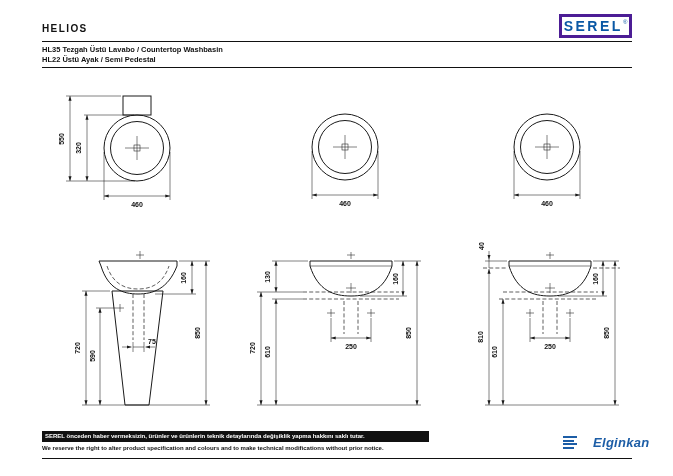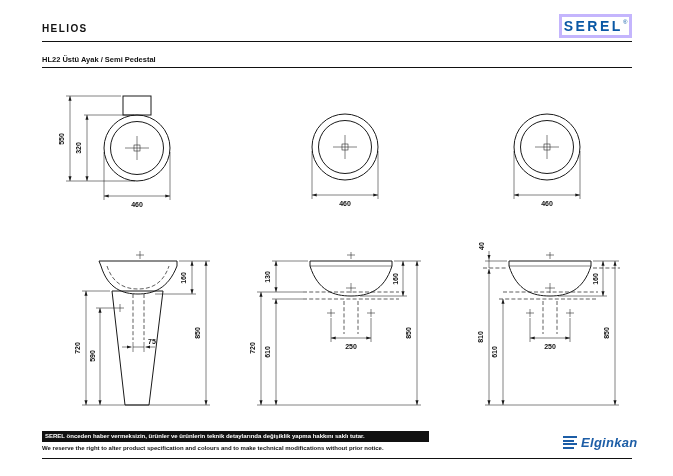--- a/index.html
+++ b/index.html
@@ -7,21 +7,21 @@
   .page {
     position:relative; width:673px; height:476px; background:#fff;
     font-family:"Liberation Sans", sans-serif; color:#111; overflow:hidden;
   }
   .product-title {
     position:absolute; left:42px; top:23px;
     font-size:10px; font-weight:bold; letter-spacing:1.4px;
   }
   .brand-box {
     position:absolute; left:559px; top:14px; width:73px; height:24px;
-    border:3px solid #c4b5fd; background:#fff;
+    border:3px solid #4c1d95; background:#fff;
     display:flex; align-items:center; justify-content:center;
   }
   .brand-text { font-size:14px; font-weight:bold; letter-spacing:2.5px; color:#0a58a5; }
   .brand-reg  { font-size:6px; color:#0a58a5; align-self:flex-start; margin-top:2px; }
   .rule { position:absolute; left:42px; width:590px; height:1px; background:#111; }
   .rule-1 { top:41px; } .rule-2 { top:67px; } .rule-3 { top:458px; }
   .subtitle { position:absolute; left:42px; font-size:7.5px; font-weight:bold; }
   .subtitle-1 { top:45px; } .subtitle-2 { top:55px; }
 
   .drawings { position:absolute; left:0; top:0; }
@@ -35,40 +35,41 @@
     position:absolute; left:42px; top:431px; width:387px; height:11px;
     background:#111; color:#fff; font-size:6px; font-weight:bold;
     line-height:11px; padding:0 3px; white-space:nowrap; overflow:hidden;
   }
   .notice-en {
     position:absolute; left:42px; top:445px; font-size:6px; font-weight:bold;
     color:#111; white-space:nowrap;
   }
   .elginkan {
     position:absolute; left:563px; top:435px;
-    display:flex; align-items:center; gap:4px;
+    display:flex; align-items:center; gap:16px;
   }
   .elginkan-icon { width:14px; height:13px; display:flex; flex-direction:column; justify-content:space-between; }
   .elginkan-icon span { display:block; height:2px; background:#1c5da6; }
   .elginkan-icon span:nth-child(2), .elginkan-icon span:nth-child(4) { width:75%; }
   .elginkan-text { font-size:13px; font-weight:bold; font-style:italic; color:#1c5da6; letter-spacing:0.3px; }
 </style>
 </head>
 <body>
 
 <div class="page">
 
   <div class="product-title">HELIOS</div>
 
   <div class="brand-box">
     <span class="brand-text">SEREL</span>
       <span class="brand-reg">®</span>
   </div>
 
   <div class="rule rule-1"></div>
+  <div class="subtitle subtitle-1">HL35 Tezgah Üstü Lavabo / Countertop Washbasin</div>
   <div class="subtitle subtitle-2">HL22 Üstü Ayak / Semi Pedestal</div>
   <div class="rule rule-2"></div>
 
   <svg class="drawings" width="673" height="476" viewBox="0 0 673 476">
     <defs>
       <marker id="ar" viewBox="0 0 10 10" refX="9.5" refY="5" markerWidth="9" markerHeight="9" orient="auto-start-reverse">
         <path d="M0,1.8 L9.5,5 L0,8.2 Z" fill="#1a1a1a"></path>
       </marker>
     </defs>
 

